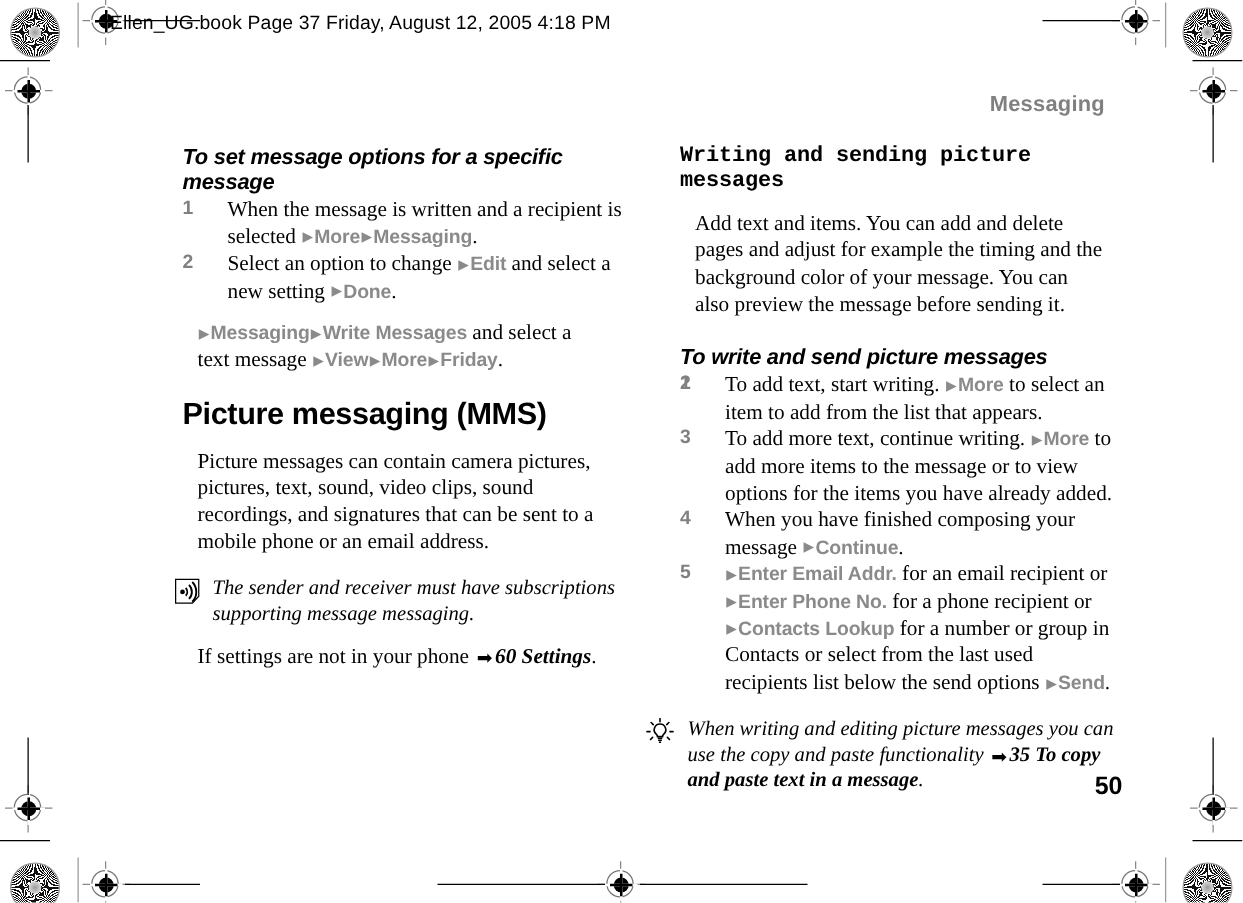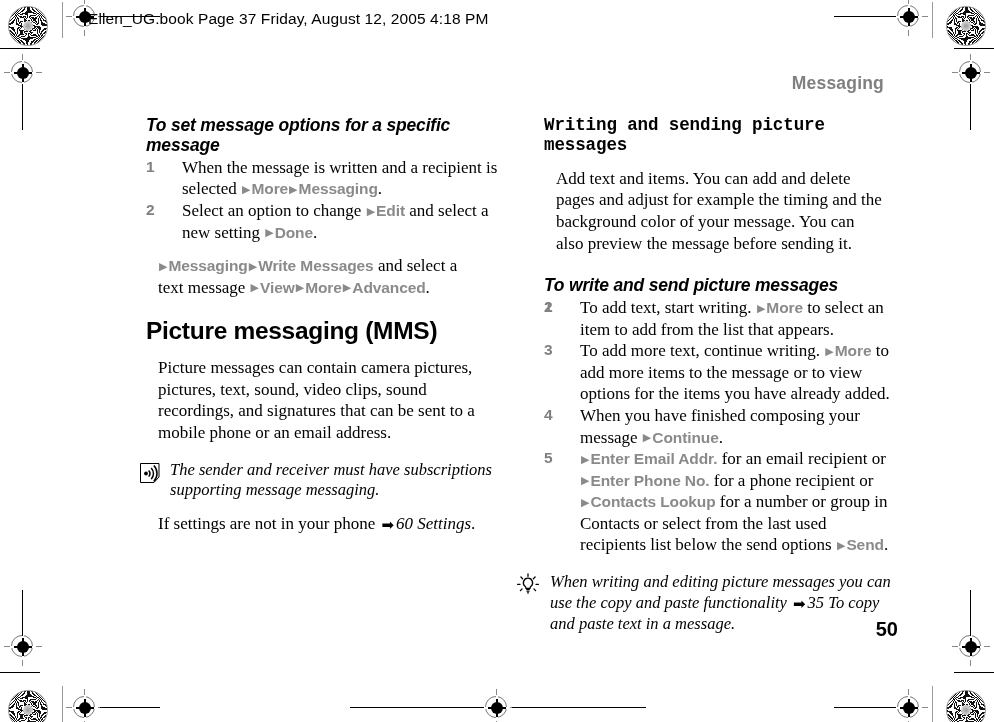--- a/index.html
+++ b/index.html
@@ -197,20 +197,21 @@
   }
   .xref-arrow {
     font-family: "DejaVu Sans", sans-serif;
     font-size: 15px;
     color: #000;
     vertical-align: -1px;
     padding: 0 2px;
   }
   .xref {
     font-style: italic;
+    font-weight: bold;
   }
 
   
   .note {
     position: relative;
     padding-left: 32px;
     margin: 16px 0 0 -8px;
     font-family: "Liberation Serif", serif;
     font-style: italic;
     font-size: 16.5px;
@@ -356,21 +357,21 @@
 <div class="folio">50</div>
 
 <div class="col col-left">
 
   <h3 class="proc">To set message options for a specific message</h3>
   <ol class="steps">
       <li><span class="num">1</span><span>When the message is written and a recipient is selected <span class="arrow">▶</span><span class="ui">More</span><span class="arrow">▶</span><span class="ui">Messaging</span>.</span></li>
       <li><span class="num">2</span><span>Select an option to change <span class="arrow">▶</span><span class="ui">Edit</span> and select a new setting <span class="arrow">▶</span><span class="ui">Done</span>.</span></li>
     </ol>
 
-  <p class="body"><span class="arrow">▶</span><span class="ui">Messaging</span><span class="arrow">▶</span><span class="ui">Write Messages</span> and select a text message  <span class="arrow">▶</span><span class="ui">View</span><span class="arrow">▶</span><span class="ui">More</span><span class="arrow">▶</span><span class="ui">Advanced</span>.</p>
+  <p class="body"><span class="arrow">▶</span><span class="ui">Messaging</span><span class="arrow">▶</span><span class="ui">Write Messages</span> and select a text message  <span class="arrow">▶</span><span class="ui">View</span><span class="arrow">▶</span><span class="ui">More</span><span class="arrow">▶</span><span class="ui">Friday</span>.</p>
 
   <h2 class="chapter">Picture messaging (MMS)</h2>
   <p class="body">Picture messages can contain camera pictures, pictures, text, sound, video clips, sound recordings, and signatures that can be sent to a mobile phone or an email address.</p>
 
   <div class="note">
     <span class="ico">
       <svg viewBox="0 0 24 24" width="24" height="24" aria-hidden="true">
         <path d="M2.5 2.5 H21 V16 L16 21.5 H2.5 Z" fill="none" stroke="#000" stroke-width="1"></path>
         <circle cx="8" cy="12.5" r="1.9" fill="#000"></circle>
         <path d="M10.6 9.4 A4.6 4.6 0 0 1 10.6 15.6" fill="none" stroke="#000" stroke-width="1.5"></path>

